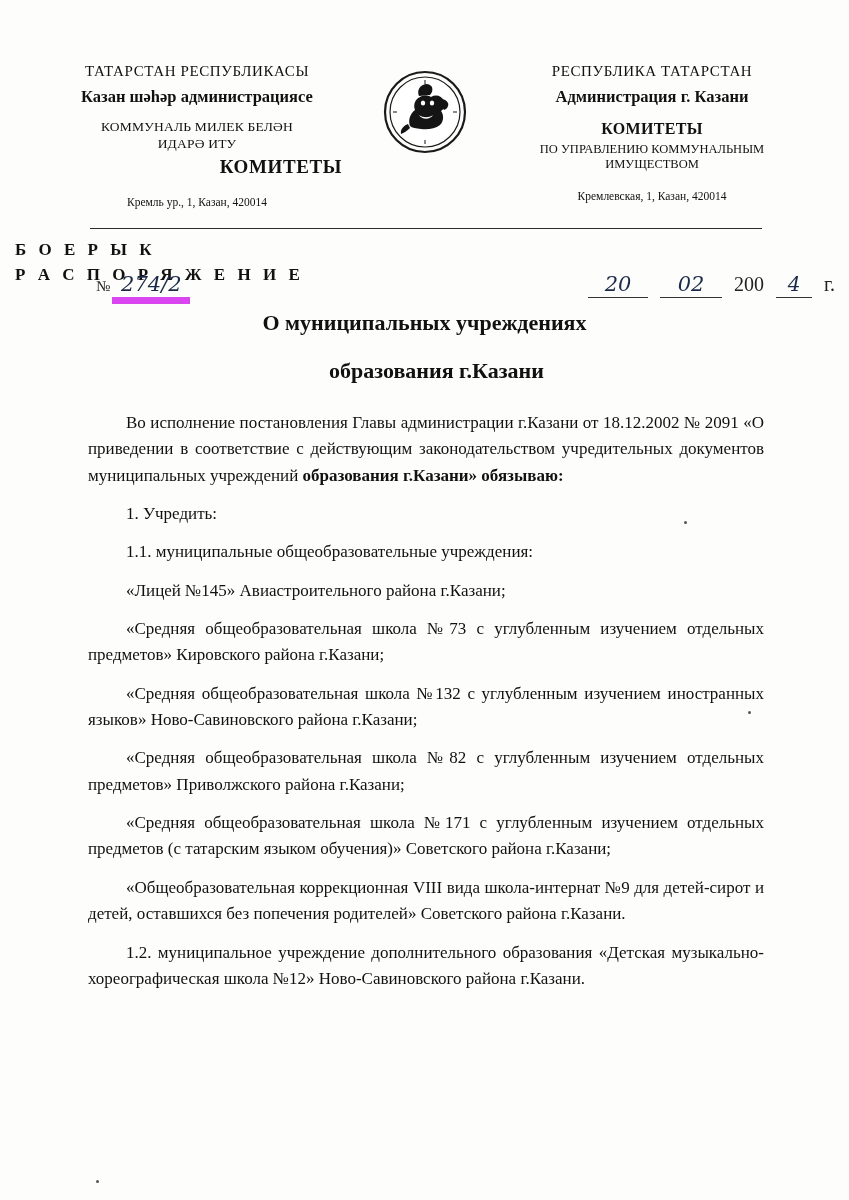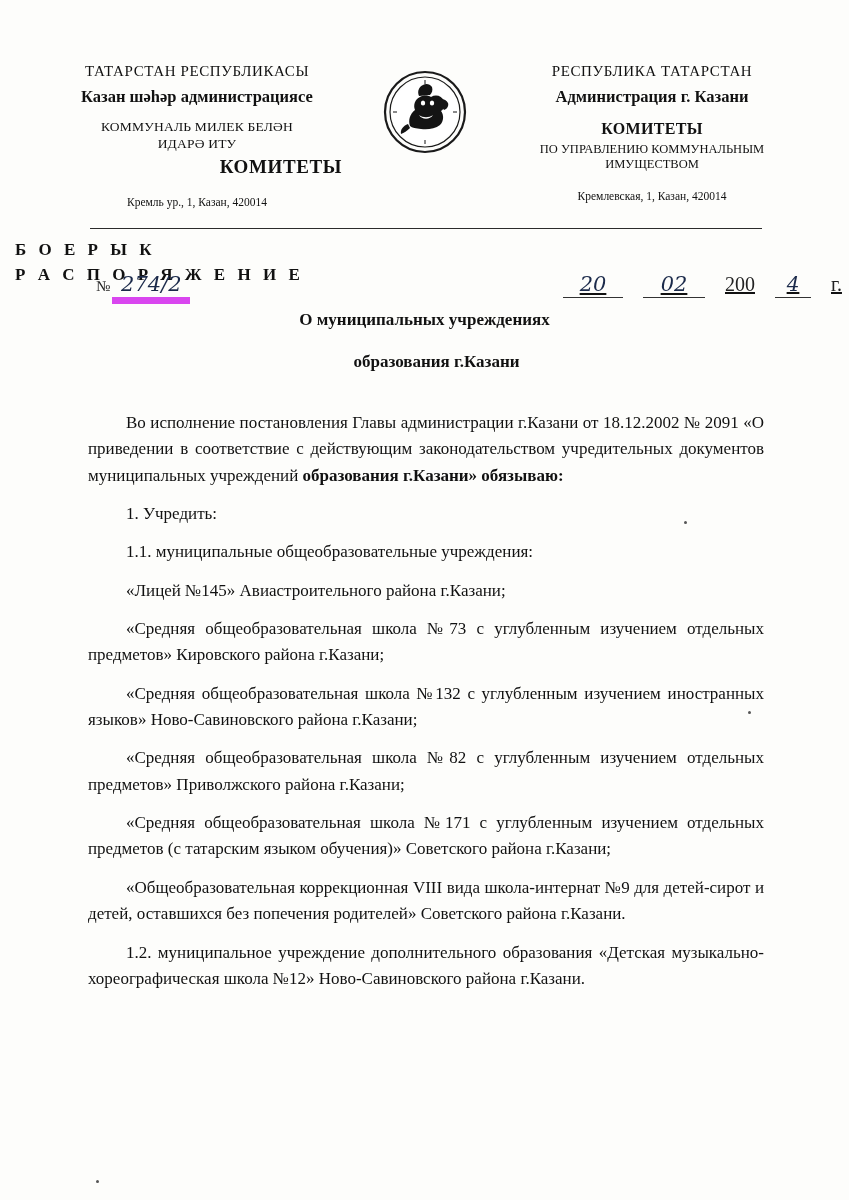--- a/index.html
+++ b/index.html
@@ -119,21 +119,21 @@
     letter-spacing: 4px;
     margin-top: 5px;
   }
 
   .subject {
     position: absolute;
     top: 310px;
     left: 0;
     width: 849px;
     text-align: center;
-    font-size: 17px;
+    font-size: 22px;
     font-weight: bold;
   }
   .subject .s2 { margin-top: 22px; padding-left: 24px; }
 
   
   .hand {
     font-family: "DejaVu Serif", serif;
     font-style: italic;
     color: #1b2a4a;
     font-size: 21px;
@@ -155,26 +155,25 @@
   .field-number .underline {
     display: inline-block;
     border-bottom: 7px solid #d946ef;
     min-width: 74px;
     text-align: center;
     padding: 0 2px 1px 2px;
   }
 
   .field-date {
     position: absolute;
-    left: 563px;
+    left: 588px;
     top: 272px;
     display: flex;
     align-items: baseline;
-    gap: 20px;
-    text-decoration: underline;
+    gap: 12px;
   }
   .field-date .u {
     display: inline-block;
     border-bottom: 1px solid #333;
     text-align: center;
     padding: 0 3px 1px 3px;
   }
   .field-date .u.day { min-width: 54px; }
   .field-date .u.month { min-width: 56px; }
   .field-date .yr {

